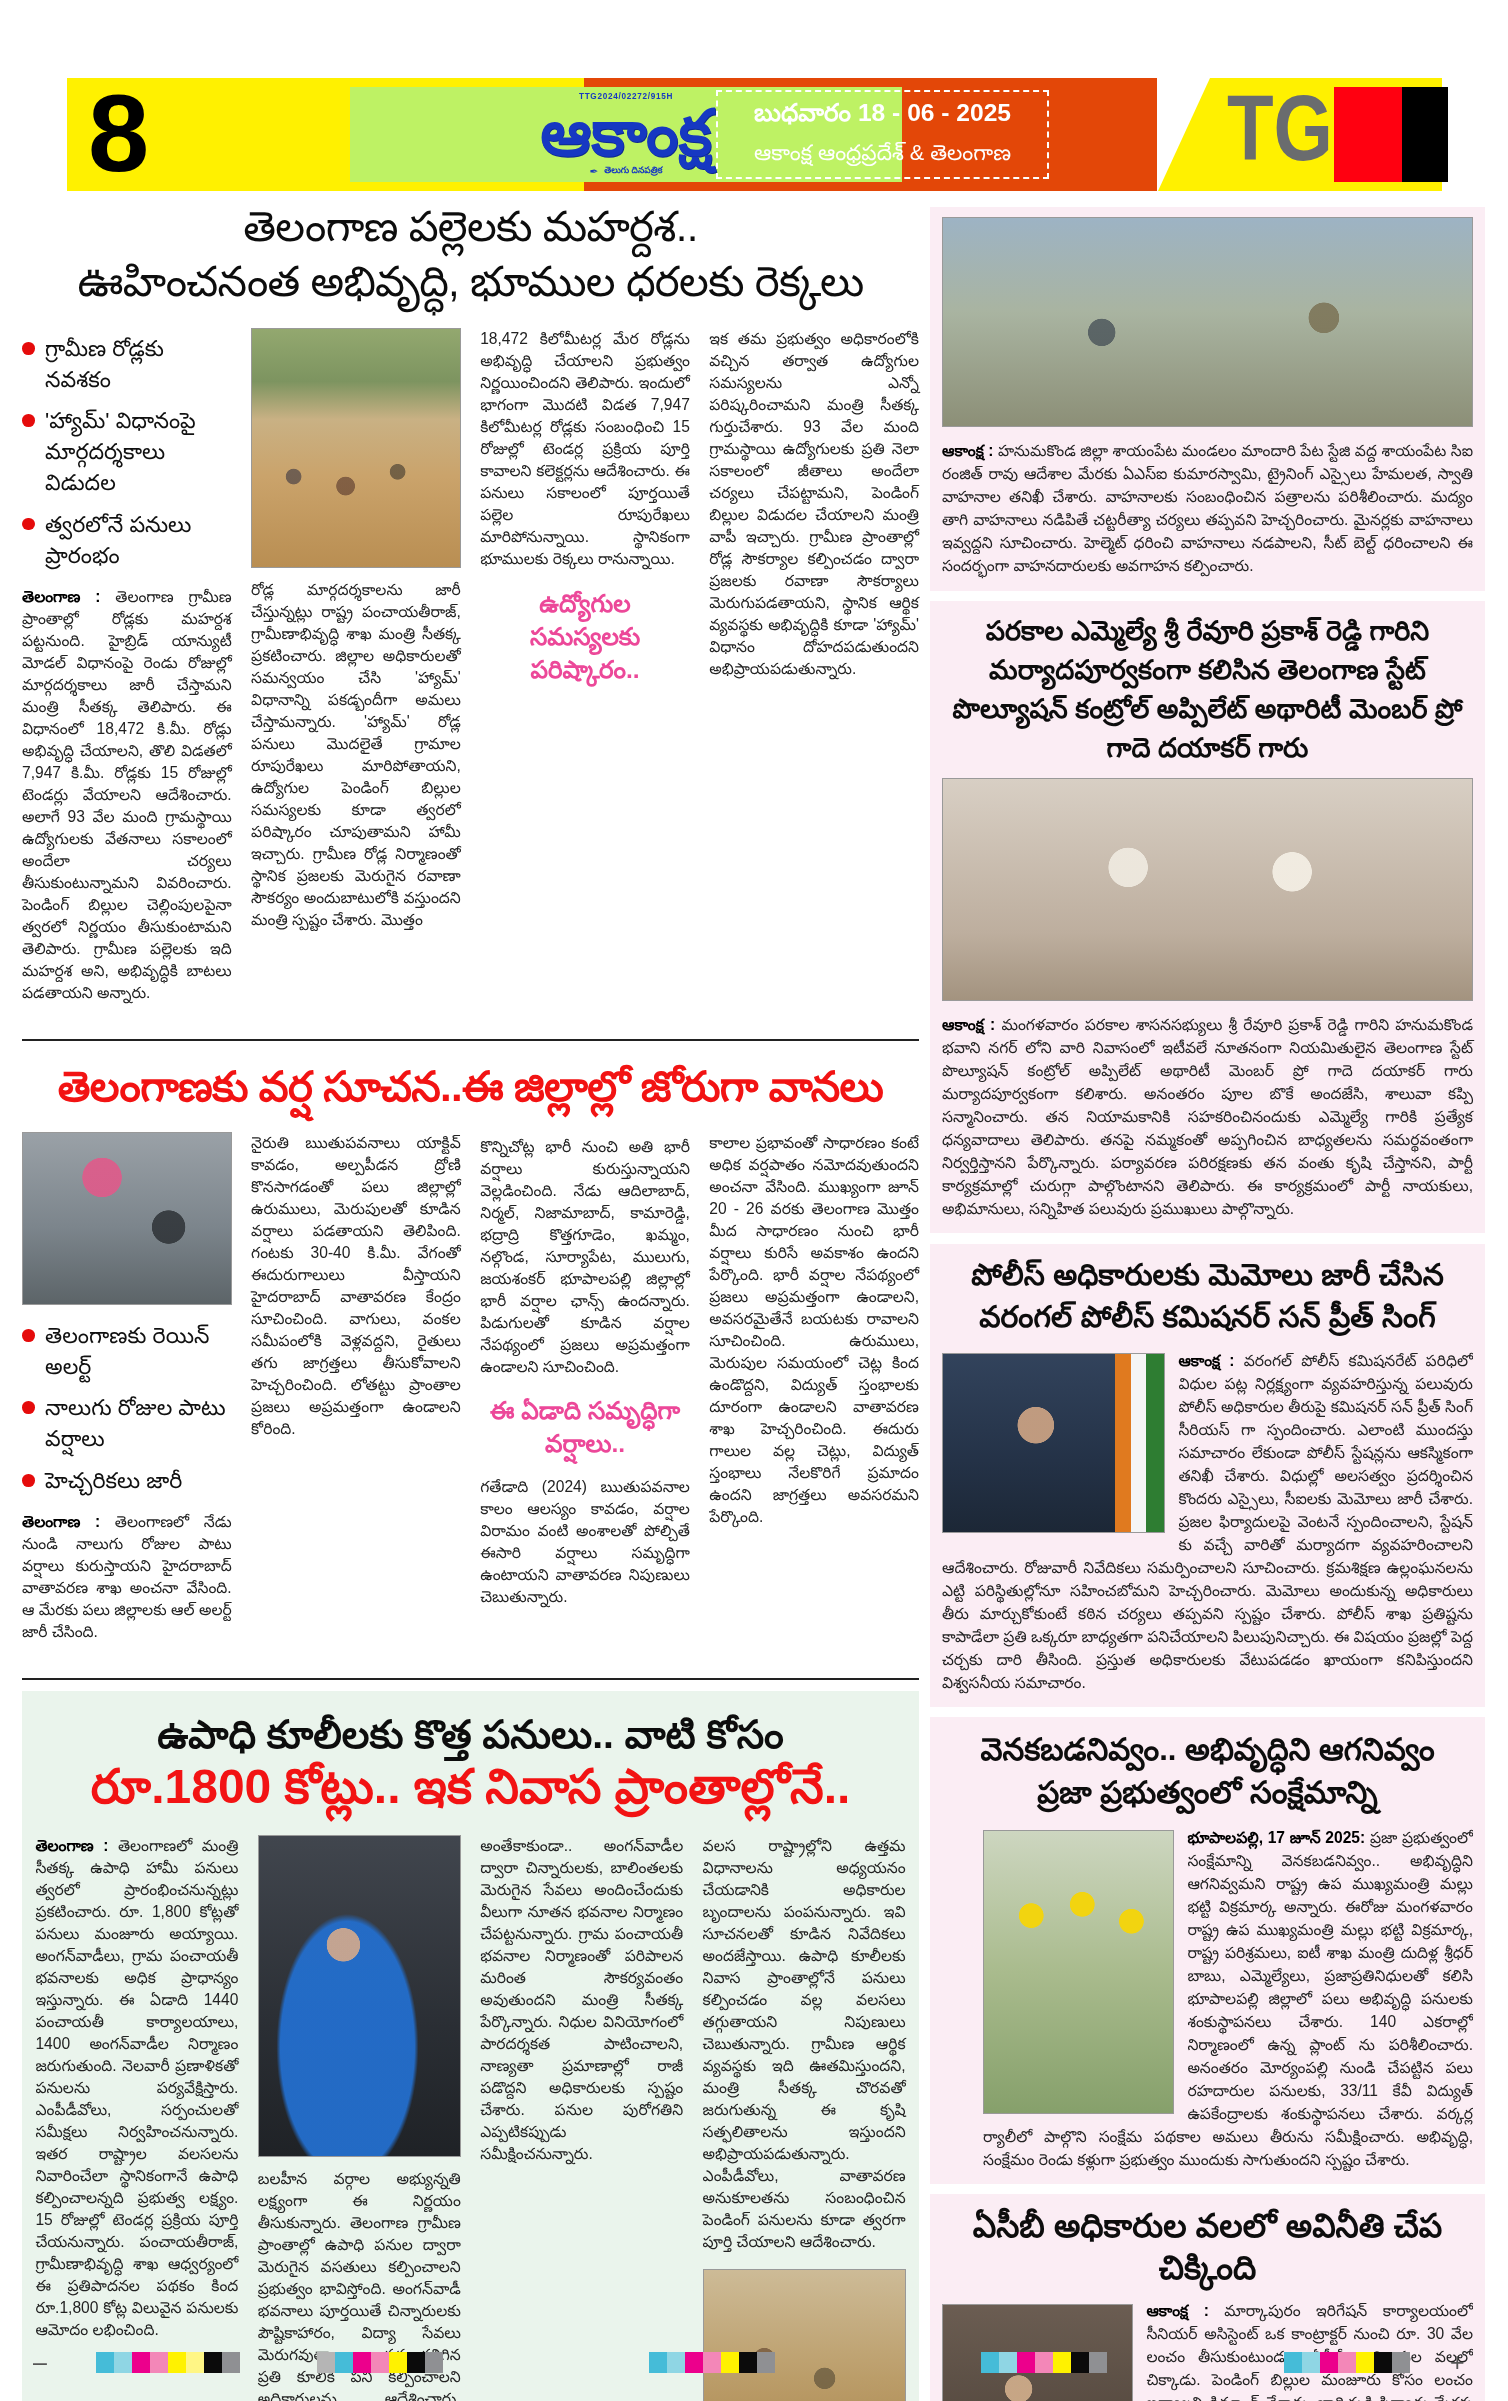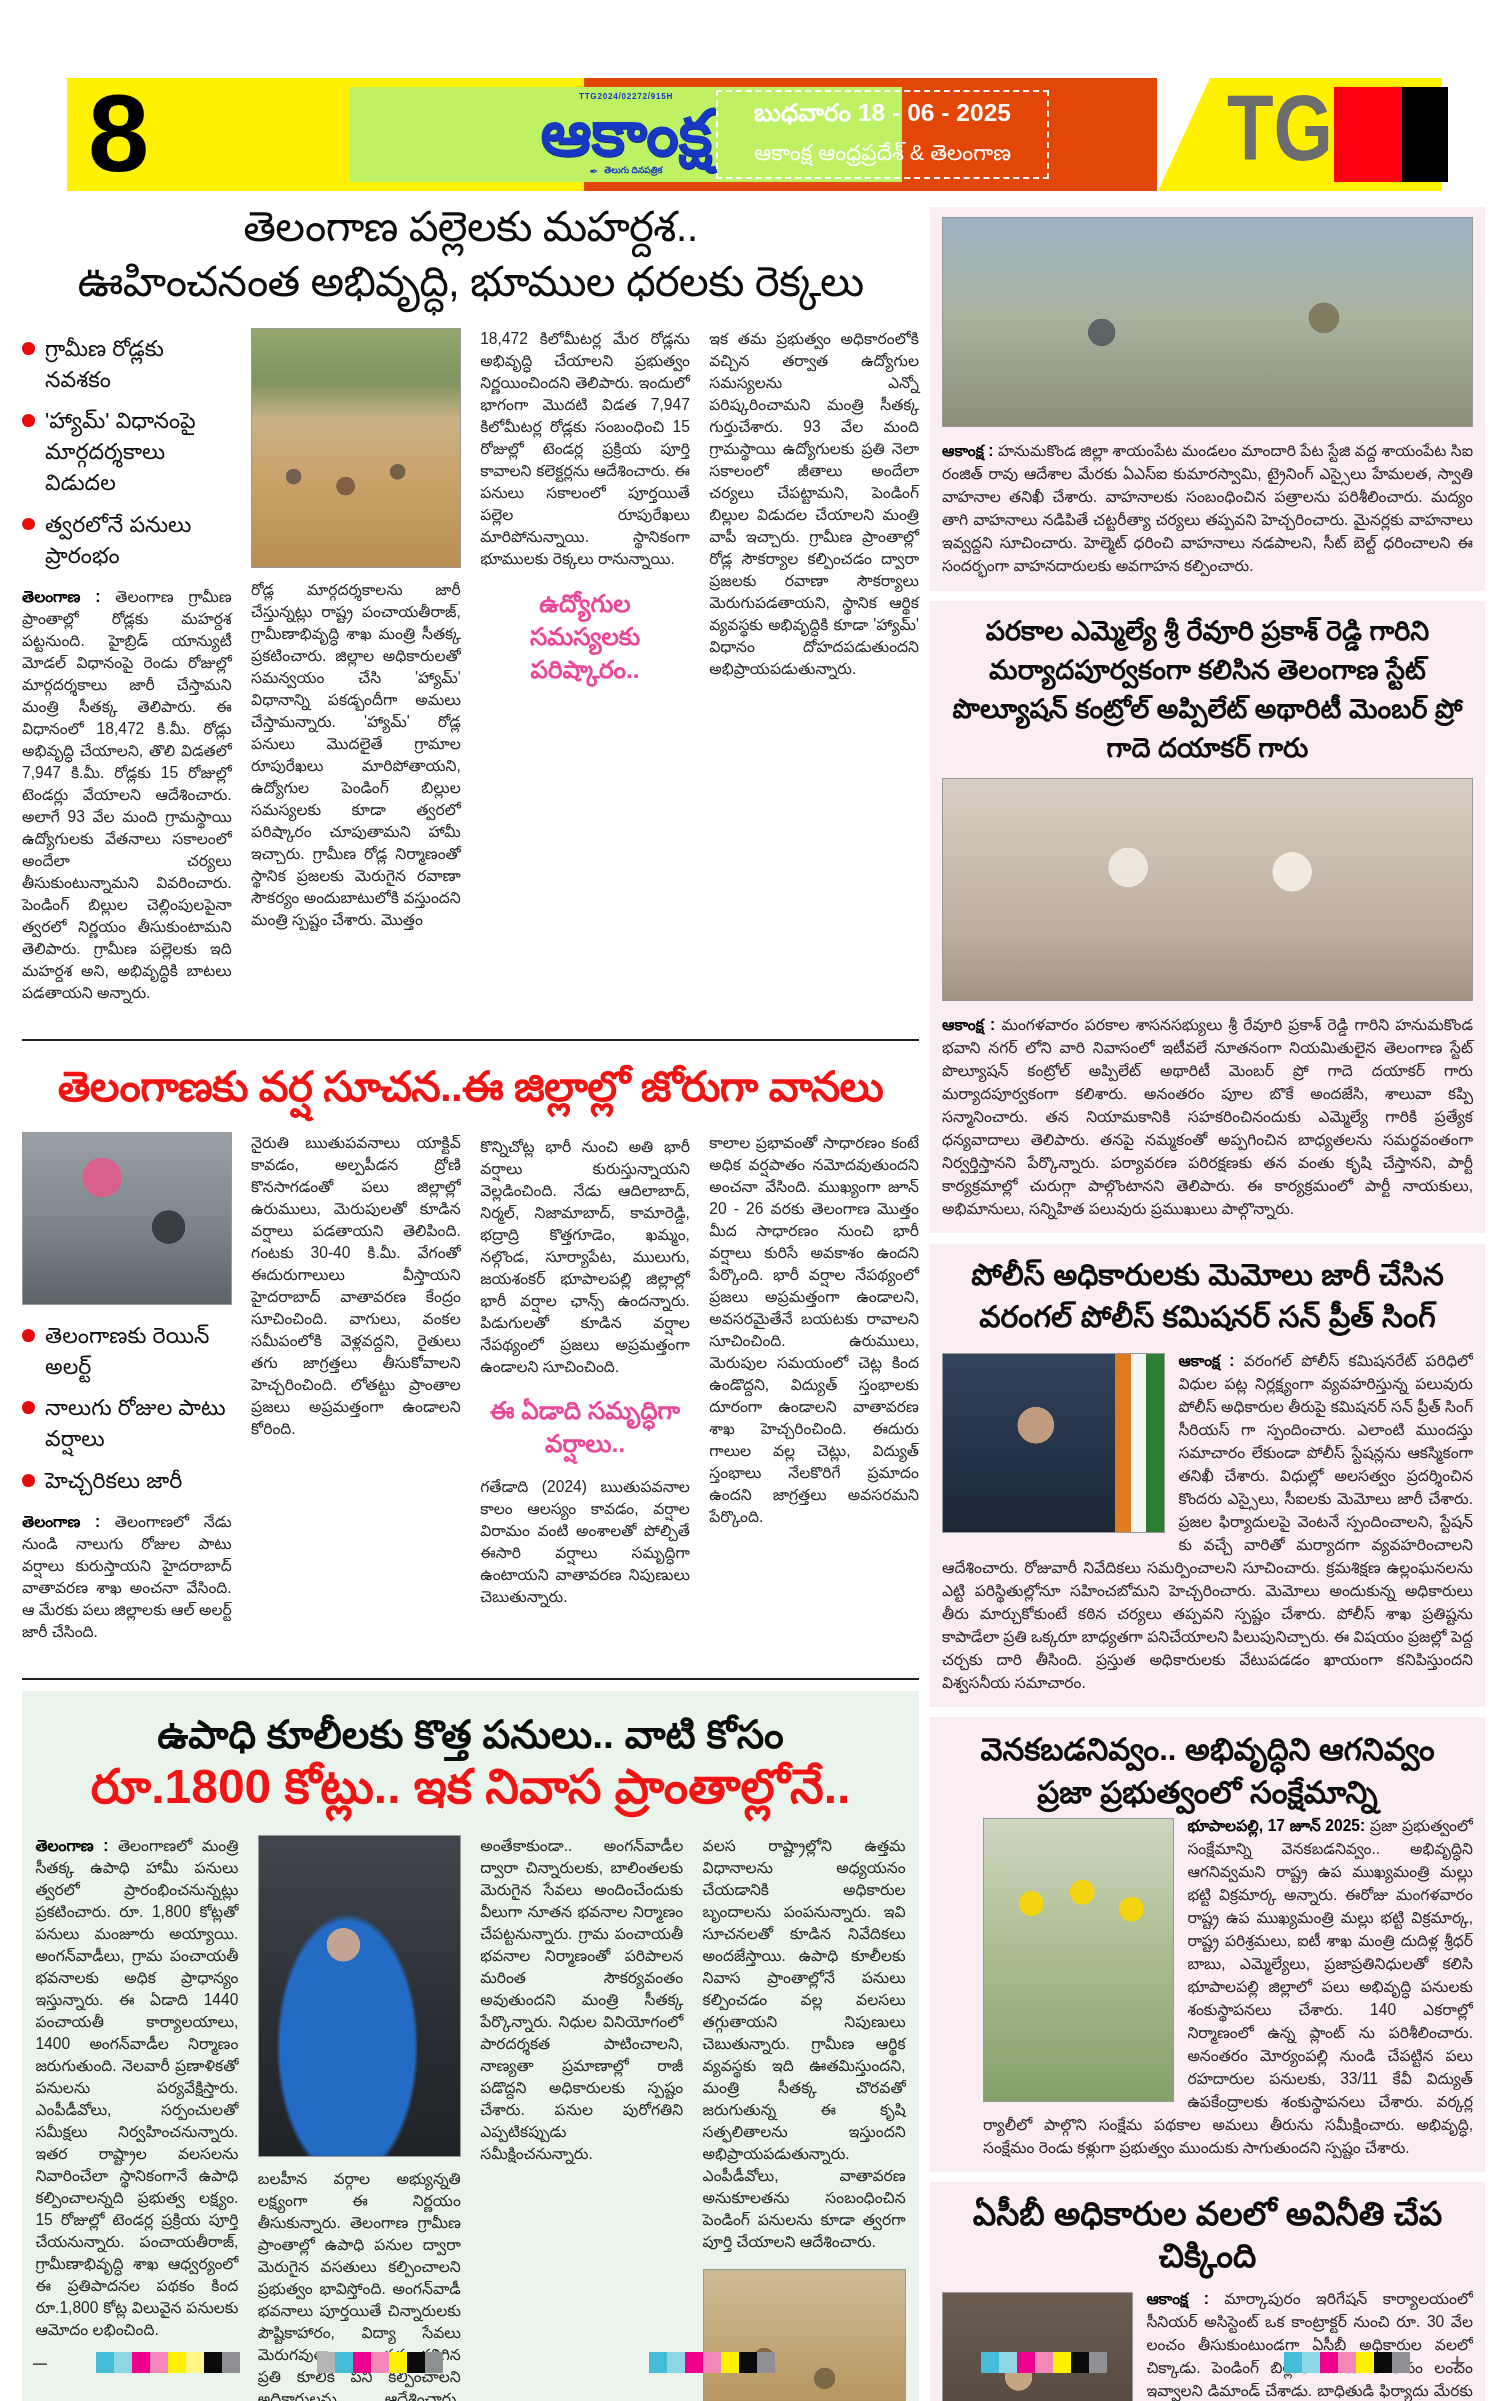--- a/index.html
+++ b/index.html
@@ -246,21 +246,21 @@
       <div class="h-rail h-r3">పోలీస్ అధికారులకు మెమోలు జారీ చేసిన వరంగల్ పోలీస్ కమిషనర్ సన్ ప్రీత్ సింగ్</div>
       <div style="margin-top:10.4px;overflow:hidden;">
         <div class="ph ph-commish float-ph w300"></div>
         <p class="body-txt" style="margin:0"><span class="dl">ఆకాంక్ష :</span> <span>వరంగల్ పోలీస్ కమిషనరేట్ పరిధిలో విధుల పట్ల నిర్లక్ష్యంగా వ్యవహరిస్తున్న పలువురు పోలీస్ అధికారుల తీరుపై కమిషనర్ సన్ ప్రీత్ సింగ్ సీరియస్ గా స్పందించారు. ఎలాంటి ముందస్తు సమాచారం లేకుండా పోలీస్ స్టేషన్లను ఆకస్మికంగా తనిఖీ చేశారు. విధుల్లో అలసత్వం ప్రదర్శించిన కొందరు ఎస్సైలు, సీఐలకు మెమోలు జారీ చేశారు. ప్రజల ఫిర్యాదులపై వెంటనే స్పందించాలని, స్టేషన్ కు వచ్చే వారితో మర్యాదగా వ్యవహరించాలని ఆదేశించారు. రోజువారీ నివేదికలు సమర్పించాలని సూచించారు. క్రమశిక్షణ ఉల్లంఘనలను ఎట్టి పరిస్థితుల్లోనూ సహించబోమని హెచ్చరించారు. మెమోలు అందుకున్న అధికారులు తీరు మార్చుకోకుంటే కఠిన చర్యలు తప్పవని స్పష్టం చేశారు. పోలీస్ శాఖ ప్రతిష్టను కాపాడేలా ప్రతి ఒక్కరూ బాధ్యతగా పనిచేయాలని పిలుపునిచ్చారు. ఈ విషయం ప్రజల్లో పెద్ద చర్చకు దారి తీసింది. ప్రస్తుత అధికారులకు వేటుపడడం ఖాయంగా కనిపిస్తుందని విశ్వసనీయ సమాచారం.</span></p>
       </div>
     </section>
 
     <section>
       <div class="h-rail h-r4">వెనకబడనివ్వం.. అభివృద్ధిని ఆగనివ్వం</div>
       <div class="h-rail h-r4">ప్రజా ప్రభుత్వంలో సంక్షేమాన్ని</div>
-      <div style="overflow:hidden;padding-left:41px;">
+      <div style="margin-top:12px;overflow:hidden;padding-left:41px;">
         <div class="ph ph-helmets float-ph w250"></div>
         <p class="body-txt" style="margin:0"><span class="dl">భూపాలపల్లి, 17 జూన్ 2025:</span> <span>ప్రజా ప్రభుత్వంలో సంక్షేమాన్ని వెనకబడనివ్వం.. అభివృద్ధిని ఆగనివ్వమని రాష్ట్ర ఉప ముఖ్యమంత్రి మల్లు భట్టి విక్రమార్క అన్నారు. ఈరోజు మంగళవారం రాష్ట్ర ఉప ముఖ్యమంత్రి మల్లు భట్టి విక్రమార్క, రాష్ట్ర పరిశ్రమలు, ఐటీ శాఖ మంత్రి దుదిళ్ల శ్రీధర్ బాబు, ఎమ్మెల్యేలు, ప్రజాప్రతినిధులతో కలిసి భూపాలపల్లి జిల్లాలో పలు అభివృద్ధి పనులకు శంకుస్థాపనలు చేశారు. 140 ఎకరాల్లో నిర్మాణంలో ఉన్న ప్లాంట్ ను పరిశీలించారు. అనంతరం మోర్యంపల్లి నుండి చేపట్టిన పలు రహదారుల పనులకు, 33/11 కేవీ విద్యుత్ ఉపకేంద్రాలకు శంకుస్థాపనలు చేశారు. వర్కర్ల ర్యాలీలో పాల్గొని సంక్షేమ పథకాల అమలు తీరును సమీక్షించారు. అభివృద్ధి, సంక్షేమం రెండు కళ్లుగా ప్రభుత్వం ముందుకు సాగుతుందని స్పష్టం చేశారు.</span></p>
       </div>
     </section>
 
     <section>
       <div class="h-rail h-r5">ఏసీబీ అధికారుల వలలో అవినీతి చేప చిక్కింది</div>
       <div style="margin-top:10.4px;overflow:hidden;">
         <div class="ph ph-acb float-ph w250"></div>
         <p class="body-txt" style="margin:0"><span class="dl">ఆకాంక్ష :</span> <span>మార్కాపురం ఇరిగేషన్ కార్యాలయంలో సీనియర్ అసిస్టెంట్ ఒక కాంట్రాక్టర్ నుంచి రూ. 30 వేల లంచం తీసుకుంటుండగా ఏసీబీ అధికారుల వలలో చిక్కాడు. పెండింగ్ బిల్లుల మంజూరు కోసం లంచం ఇవ్వాలని డిమాండ్ చేశాడు. బాధితుడి ఫిర్యాదు మేరకు ఏసీబీ అధికారులు వల పన్ని రెడ్ హ్యాండెడ్ గా పట్టుకున్నారు. నిందితుడిపై కేసు నమోదు చేసి దర్యాప్తు చేపట్టారు. అవినీతికి పాల్పడే అధికారులపై కఠిన చర్యలు తప్పవని ఏసీబీ డీఎస్పీ హెచ్చరించారు. లంచం అడిగితే తమకు సమాచారం అందించాలని, ఫిర్యాదుదారుల వివరాలు గోప్యంగా ఉంచుతామని తెలిపారు.</span></p>

